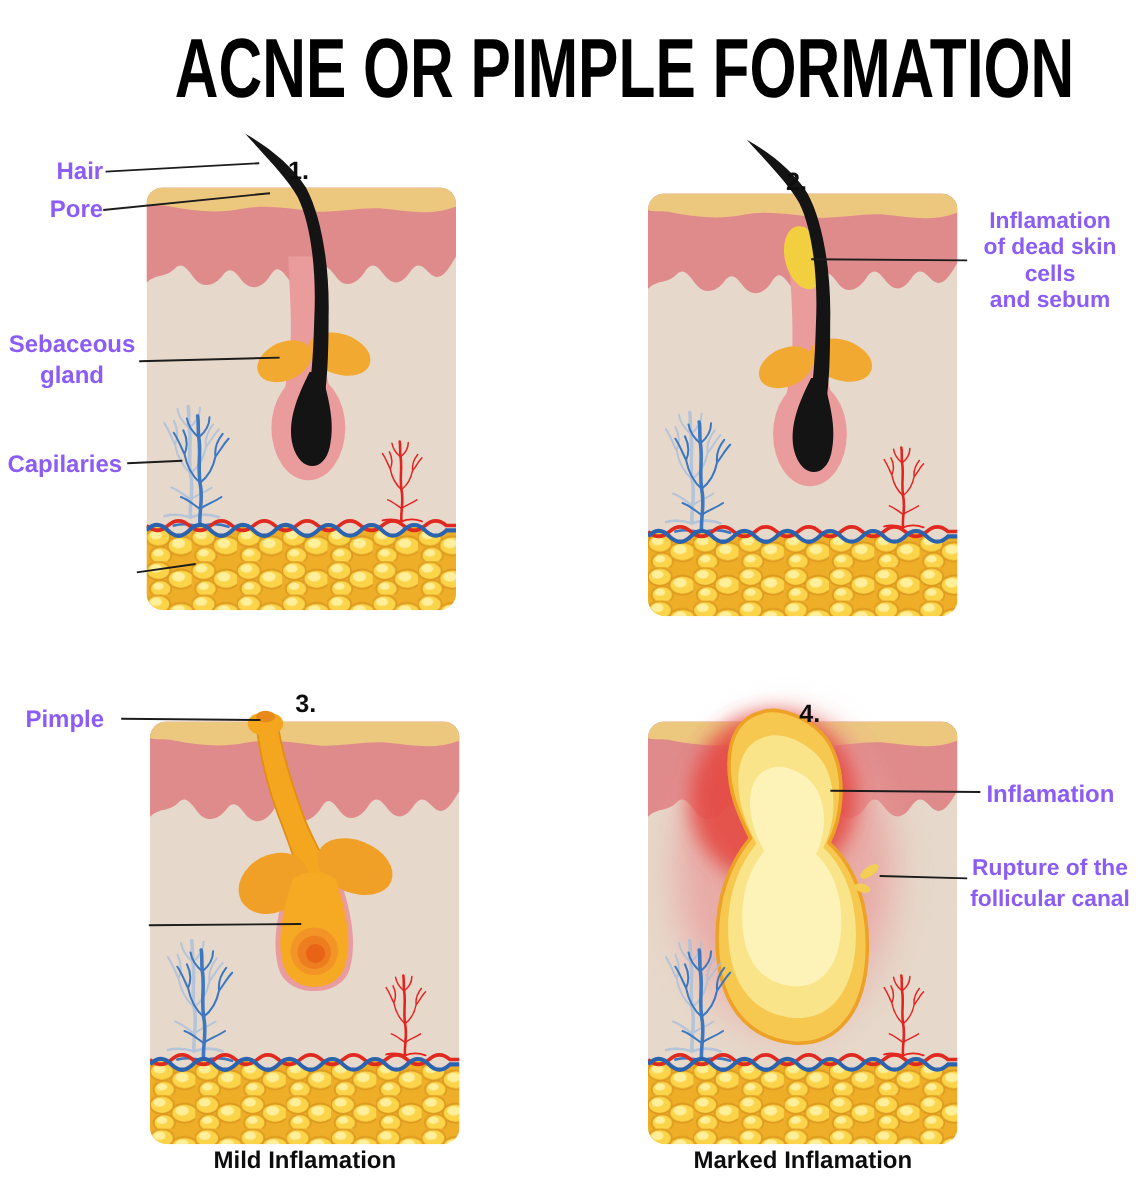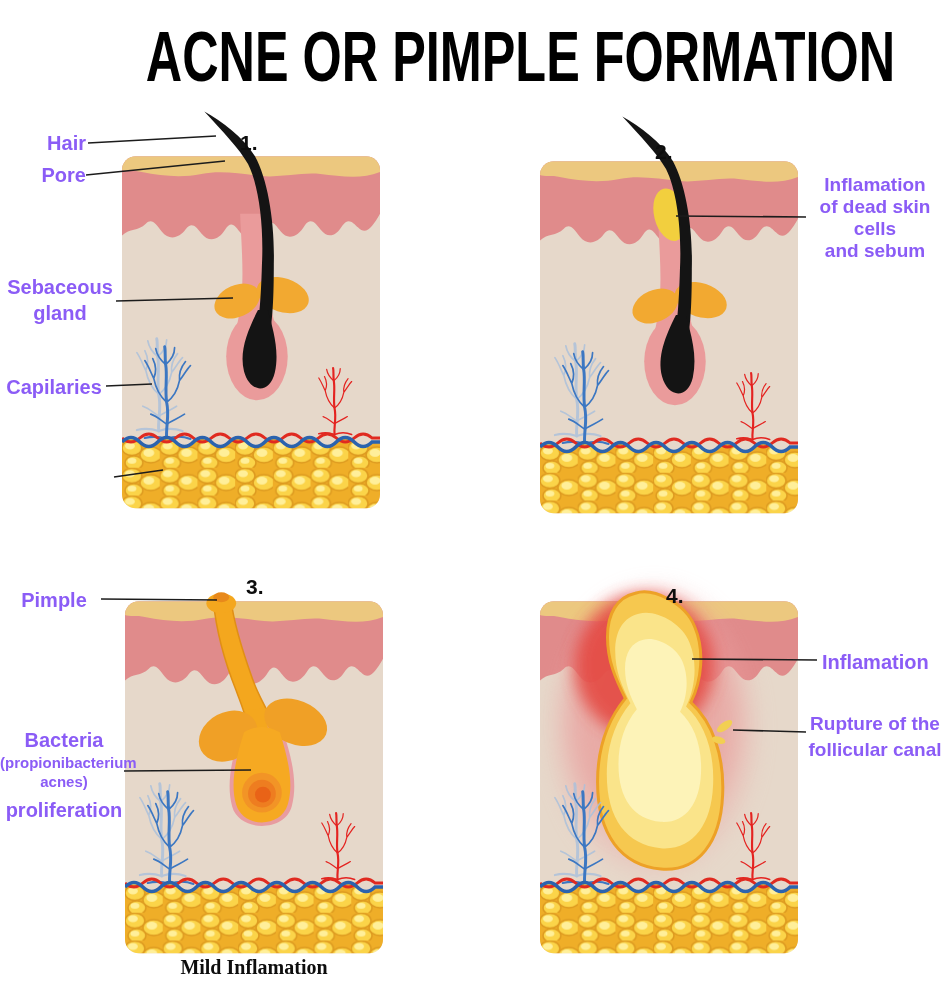--- a/index.html
+++ b/index.html
@@ -4,21 +4,21 @@
 <style>
   html,body{margin:0;padding:0;background:#ffffff;}
   .canvas{position:relative;width:948px;height:998px;background:#ffffff;overflow:hidden;
           font-family:"Liberation Sans","DejaVu Sans",sans-serif;color:#111;}
   .title{position:absolute;left:0;right:0;top:22px;text-align:right;white-space:nowrap;}
   .title span{display:inline-block;font-size:70px;font-weight:bold;letter-spacing:0px;
               transform:scaleX(0.72);transform-origin:center;line-height:70px;color:#000;}
   .lbl{position:absolute;font-weight:bold;font-size:20px;line-height:26px;color:#8b5cf6;}
   .lbl .sm{font-size:15px;line-height:19px;font-weight:bold;}
   .num{position:absolute;font-weight:bold;font-size:21px;color:#0d0d0d;}
-  .caption{position:absolute;font-weight:bold;font-size:20px;text-align:center;color:#0d0d0d;font-family:Liberation Serif, serif;}
+  .caption{position:absolute;font-weight:bold;font-size:20px;text-align:center;color:#0d0d0d;}
   .panel{position:absolute;width:258px;height:405px;}
   svg{display:block;}
   .overlay{position:absolute;left:0;top:0;pointer-events:none;}
   .defs{position:absolute;width:0;height:0;}
 </style>
 </head>
 <body>
 
 <div class="canvas">
 
@@ -189,33 +189,28 @@
   <div class="num" style="left:666px;top:584px;">4.</div>
 
   <div class="lbl" style="left:18px;top:130px;width:68px;text-align:right;">Hair</div>
   <div class="lbl" style="left:18px;top:162px;width:68px;text-align:right;">Pore</div>
   <div class="lbl" style="left:4px;top:274px;width:112px;text-align:center;">
     <div>Sebaceous</div>
     <div>gland</div>
   </div>
   <div class="lbl" style="left:4px;top:374px;width:100px;text-align:center;">Capilaries</div>
   <div class="lbl" style="left:12px;top:587px;width:84px;text-align:center;">Pimple</div>
-  <div class="lbl" style="left:0px;top:727px;width:128px;text-align:center;">
-    <div>Bacteria</div>
-    <div class="sm">(propionibacterium</div>
-    <div class="sm">acnes)</div>
-    <div style="margin-top:6px;">proliferation</div>
-  </div>
 
   <div class="lbl" style="left:804px;top:174px;width:142px;text-align:center;line-height:22px;font-size:19px;">
     <div>Inflamation</div>
     <div>of dead skin cells</div>
     <div>and sebum</div>
   </div>
   <div class="lbl" style="left:822px;top:649px;width:126px;">Inflamation</div>
   <div class="lbl" style="left:802px;top:711px;width:146px;text-align:center;font-size:19px;">
     <div>Rupture of the</div>
     <div>follicular canal</div>
   </div>
 
   <div class="caption" style="left:125px;top:956px;width:258px;">Mild Inflamation</div>
+  <div class="caption" style="left:540px;top:956px;width:258px;">Marked Inflamation</div>
 
 </div>
 
 </body></html>

